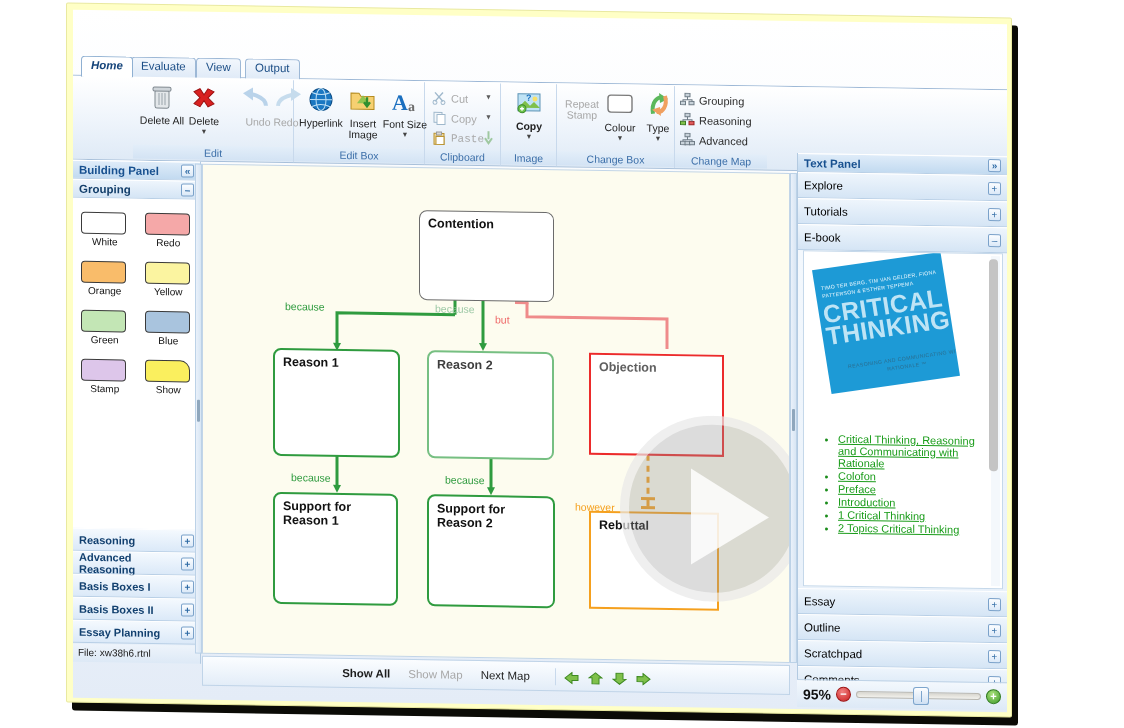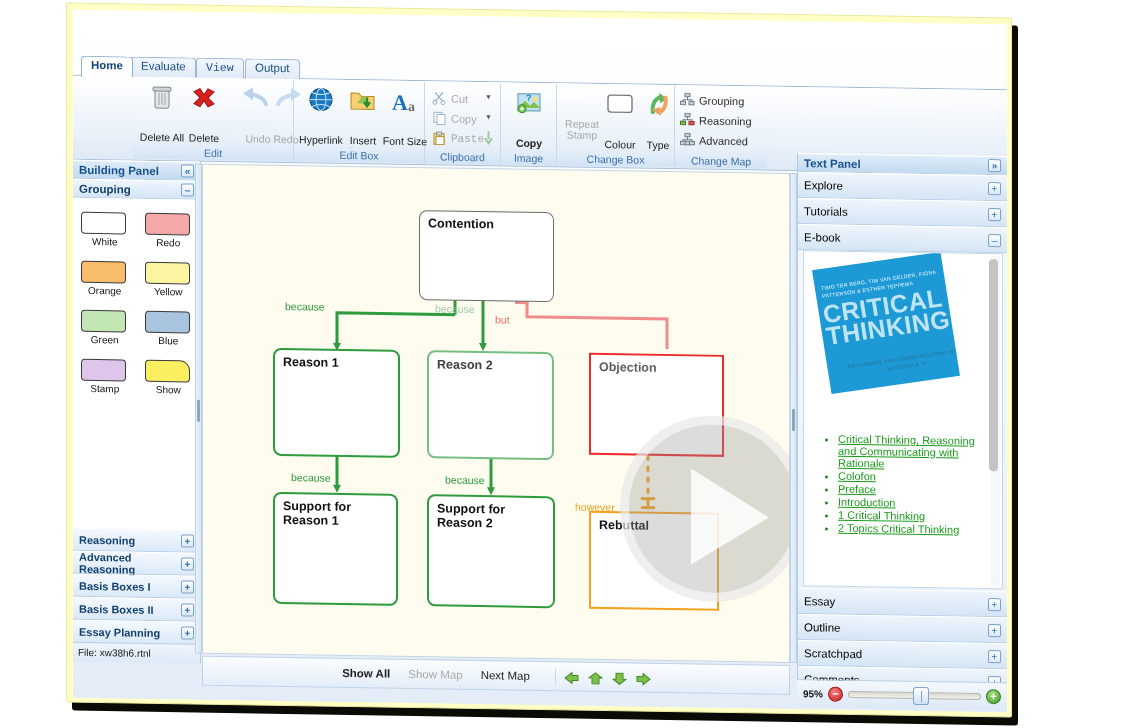--- a/index.html
+++ b/index.html
@@ -26,34 +26,34 @@
   }
 
   
   .tabstrip{ position:absolute; left:0; top:46px; width:934px; height:20px;
     border-bottom:1px solid #9db8d6; }
   .tab{ position:absolute; top:0; height:21px; padding:2px 9px 0 9px;
     font-size:11.5px; color:#1c4e86; border:1px solid #9db8d6;
     border-bottom:none; border-radius:4px 4px 0 0;
     background:linear-gradient(180deg,#f2f7fd,#dfeaf7); }
   .tab.active{ background:#ffffff; font-weight:bold; color:#15447a;
-    border-color:#8fb0d2; z-index:3; }
+    border-color:#8fb0d2; z-index:3;font-style:italic; }
 
   
   .ribbon{ position:absolute; left:0; top:66px; width:934px; height:84px;
     background:linear-gradient(180deg,#ffffff 0%,#eef4fb 55%,#dfeaf6 100%);
     border-bottom:1px solid #a8c0da; }
   .rgroup{ position:absolute; top:1px; height:82px; border-right:1px solid #c8d9ec; }
   .rgroup .gtitle{ position:absolute; bottom:1px; left:0; width:100%;
     text-align:center; font-size:10.5px; color:#3b6ea8;
     background:linear-gradient(180deg,#e3eef9,#d3e3f4); padding:1px 0; }
   .bigbtn{ position:absolute; top:4px; width:46px; text-align:center;
     font-size:10.5px; color:#222; line-height:1.05; cursor:default; }
   .bigbtn .ic{ display:block; height:30px; margin-bottom:3px; }
-  .bigbtn .lbl{ display:block;margin-top:20px; }
+  .bigbtn .lbl{ display:block; }
   .bigbtn .caret{ display:block; font-size:7px; color:#444; margin-top:1px; }
   .bigbtn.dim{ color:#a7a7a7; }
 
   .smbtn{ position:absolute; font-size:11px; color:#2c2c2c;
     display:flex; align-items:center; gap:4px; }
   .smbtn.dim{ color:#a9a9a9; }
   .smbtn .sic{ width:15px; height:15px; display:inline-block; }
 
   
   .panel-hdr{ height:19px; display:flex; align-items:center;
@@ -144,21 +144,21 @@
   .ebscroll{ position:absolute; right:2px; top:2px; width:9px; height:330px;
     background:#f4f8fc; }
   .ebthumb{ position:absolute; right:2px; top:3px; width:9px; height:212px;
     background:#c4c4c4; border-radius:4px; }
 
   
   .zoombar{ position:absolute; left:724px; bottom:2px; width:210px; height:28px;
     display:flex; align-items:center; gap:5px; padding:0 6px;
     border-top:1px solid #bed2e6;
     background:linear-gradient(180deg,#f3f8fd,#dde9f6); }
-  .zlabel{ font-size:10px; font-weight:bold; color:#111; }
+  .zlabel{ font-size:14px; font-weight:bold; color:#111; }
   .circbtn{ width:15px; height:15px; border-radius:50%; font-size:11px;
     line-height:13px; text-align:center; color:#fff; font-weight:bold; }
   .track{ flex:1; height:7px; border-radius:4px;
     background:linear-gradient(180deg,#d8d6cf,#f2f1ec); border:1px solid #b9b7b0; }
   .thumb{ position:absolute; left:116px; top:5px; width:16px; height:18px;
     border:1px solid #7da5cd; border-radius:3px;
     background:linear-gradient(180deg,#fdfeff,#cfe0f3); }
   .thumb::after{ content:""; position:absolute; left:7px; top:3px;
     width:1px; height:11px; background:#7da5cd; }
 
@@ -169,21 +169,21 @@
 
 <div id="root">
 
   <div class="win-shadow"></div>
   <div class="win-yellow">
   <div class="win-inner">
 
     <div class="tabstrip">
       <div class="tab active" style="left:8px;">Home</div>
       <div class="tab" style="left:58px;">Evaluate</div>
-      <div class="tab" style="left:123px;font-family:Liberation Mono, monospace;">View</div>
+      <div class="tab" style="left:123px;">View</div>
       <div class="tab" style="left:172px;">Output</div>
     </div>
 
     <div class="ribbon">
 
 
       <div class="rgroup" style="left:60px; width:161px;">
         <div class="bigbtn" style="left:6px;">
           <span class="ic">
             <svg width="46" height="30" viewBox="0 0 46 30">

